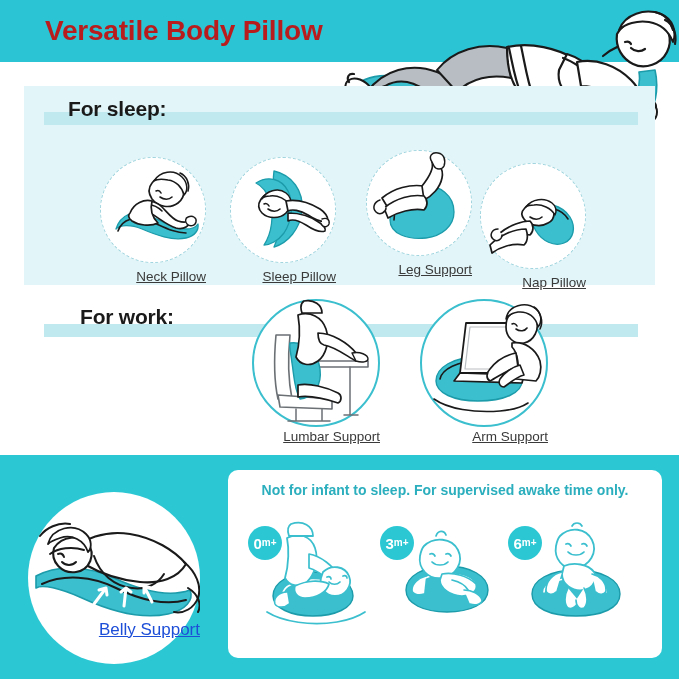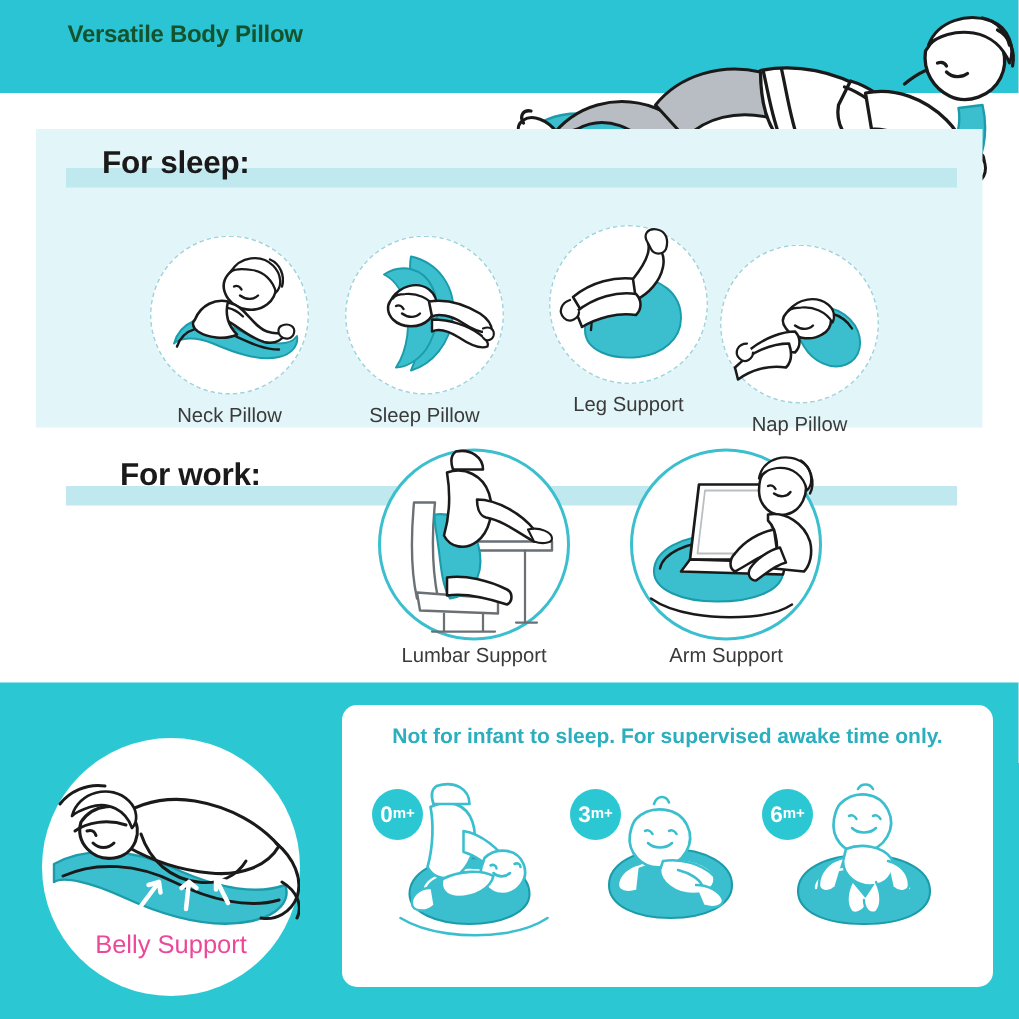--- a/index.html
+++ b/index.html
@@ -12,21 +12,21 @@
   }
   #page { position:absolute; inset:0; }
 
   
   .header-bar {
     position:absolute; left:0; top:0; width:679px; height:62px;
     background:#2BC4D4;
   }
   .header-title {
     position:absolute; left:45px; top:15px;
-    font-size:16px; font-weight:bold; color:#14532d;
+    font-size:28px; font-weight:bold; color:#b91c1c;
     letter-spacing:-0.2px; white-space:nowrap;
   }
 
   
   .hero { position:absolute; left:325px; top:0px; width:354px; height:172px; }
 
   
   .sleep-panel {
     position:absolute; left:24px; top:86px; width:631px; height:199px;
     background:#E2F5F8;
@@ -48,25 +48,25 @@
     position:absolute; left:0; top:0; width:100%; height:100%;
     border-radius:50%; background:#ffffff;
     border:2px solid #3BBFCE;
   }
   .thumb-plain {
     position:absolute; left:0; top:0; width:100%; height:100%;
     border-radius:50%; background:#ffffff;
   }
   .thumb-art { position:absolute; left:0; top:0; width:100%; height:100%; }
   .thumb-cap {
-    position:absolute; width:100%; text-align:center;
-    font-size:13.5px; color:#3A3A3A; white-space:nowrap;
+    position:absolute; width:100%; text-align:right;
+    font-size:13.5px; color:#3A3A3A; white-space:nowrap;text-decoration:underline;
   }
   .cap-white { color:#ffffff; font-weight:bold; font-size:14px; }
-  .cap-dark  { color:#ec4899; font-size:17px; }
+  .cap-dark  { color:#1d4ed8; font-size:17px; }
 
   
   .mom-band {
     position:absolute; left:0; top:455px; width:679px; height:224px;
     background:#2BC8D4;
   }
   .warn-panel {
     position:absolute; left:228px; top:470px; width:434px; height:188px;
     background:#ffffff; border-radius:10px;
   }

